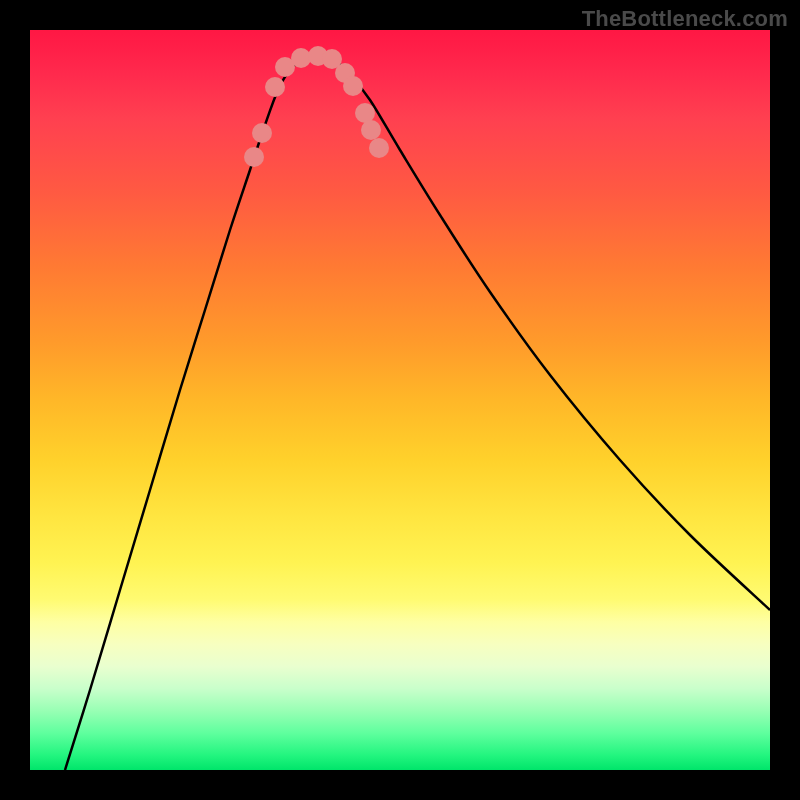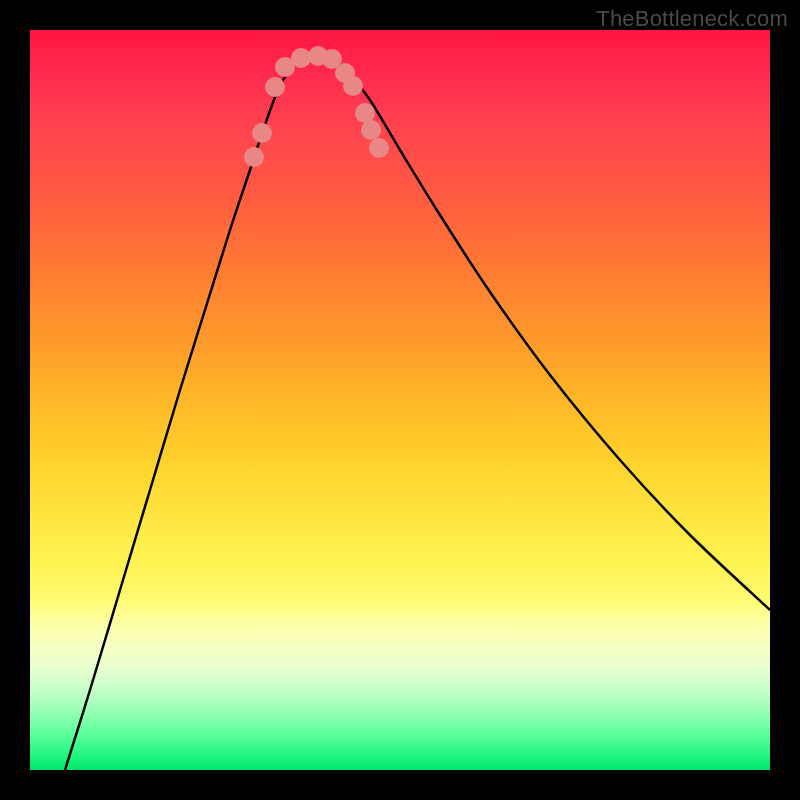--- a/index.html
+++ b/index.html
@@ -47,21 +47,21 @@
       #23f57f 98%,
       #00e56a 100%
     );
   }
   .watermark {
     position: absolute;
     top: 6px;
     right: 12px;
     color: #4a4a4a;
     font-size: 22px;
-    font-weight: 400;
+    font-weight: 700;
     letter-spacing: 0.2px;
     user-select: none;
   }
   svg {
     position: absolute;
     left: 0;
     top: 0;
   }
 </style>
 </head>

